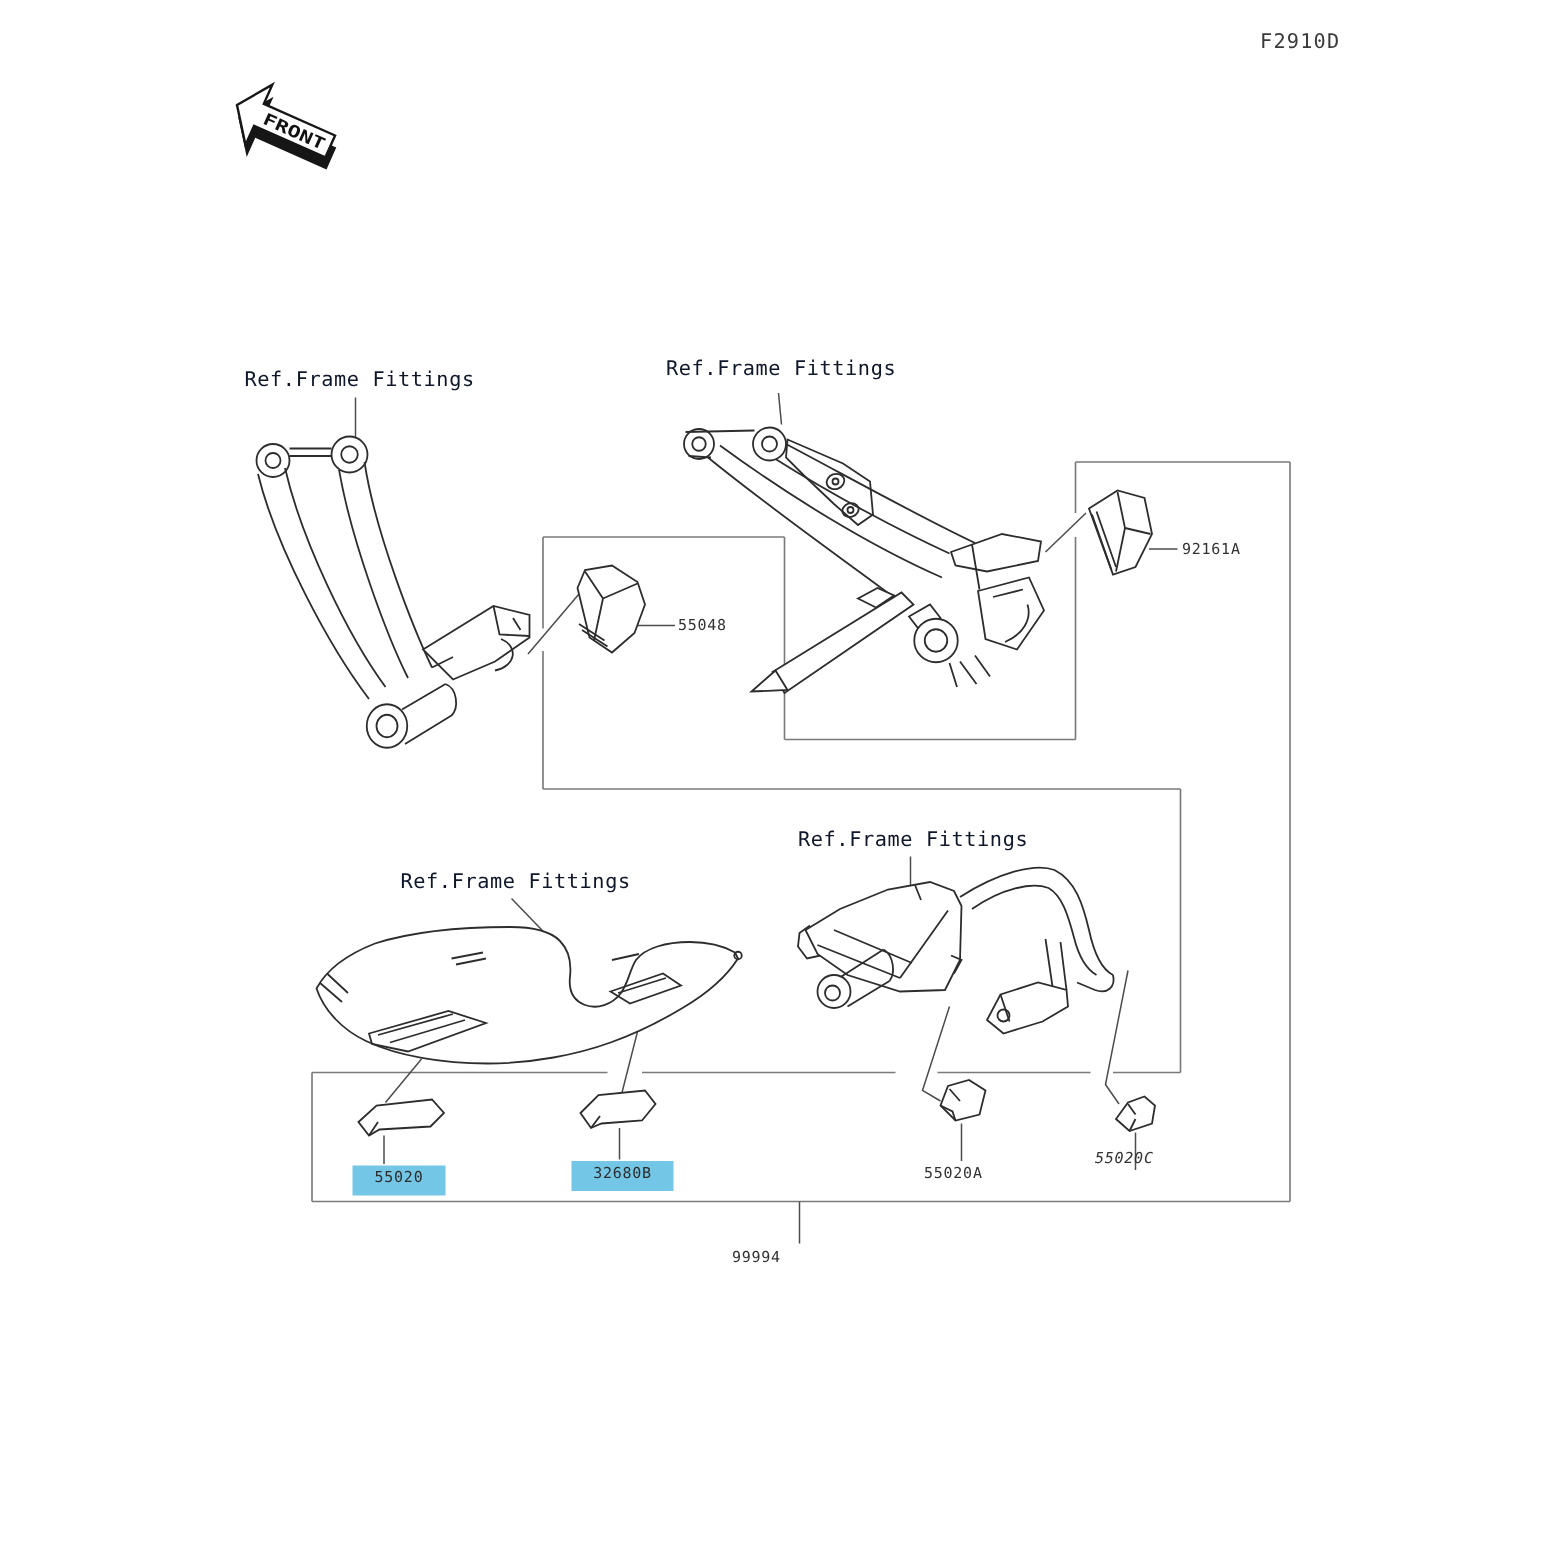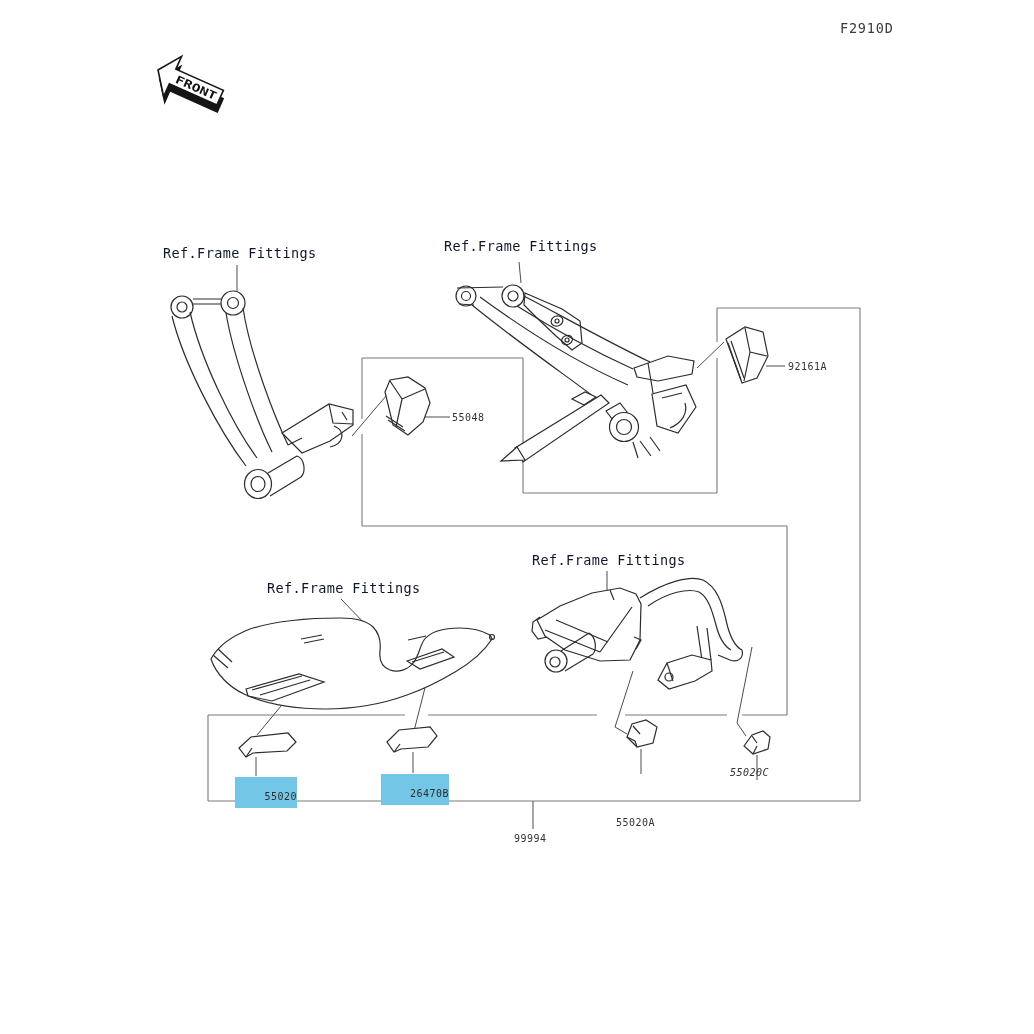--- a/index.html
+++ b/index.html
@@ -10,22 +10,22 @@
   svg.art{position:absolute;left:0;top:0;}
   .lbl{
     position:absolute;color:#0f172a;font-size:13.5px;letter-spacing:.4px;
     white-space:nowrap;line-height:15px;
   }
   .part{
     position:absolute;color:#333333;font-size:10px;letter-spacing:.5px;
     white-space:nowrap;line-height:16px;
   }
   .part.hl{
-    background:#74c6e6;color:#2d2d2d;text-align:right;
-    padding:12px 0 3px;
+    background:#74c6e6;color:#2d2d2d;text-align:center;
+    padding:1px 0 3px;
   }
   .code{position:absolute;color:#3a3a3a;font-size:13.5px;letter-spacing:.8px;text-align:right;}
 </style>
 </head>
 <body>
 
 <div class="canvas">
 
   <svg class="art" width="1034" height="1034" viewBox="0 0 1034 1034">
 
@@ -187,20 +187,20 @@
   <div class="lbl" style="left:267px;top:581px;">Ref.Frame Fittings</div>
 
   <div class="lbl" style="left:532px;top:553px;">Ref.Frame Fittings</div>
 
   <div class="part" style="left:452px;top:410px;">55048</div>
 
   <div class="part" style="left:788px;top:359px;">92161A</div>
 
   <div class="part hl" style="left:235px;top:777px;width:62px;">55020</div>
 
-  <div class="part hl" style="left:381px;top:774px;width:68px;">26470B</div>
-
-  <div class="part" style="left:616px;top:775px;margin-top:40px;">55020A</div>
+  <div class="part hl" style="left:381px;top:774px;width:68px;">32680B</div>
+
+  <div class="part" style="left:616px;top:775px;">55020A</div>
 
   <div class="part" style="left:730px;top:765px;font-style:italic;">55020C</div>
 
-  <div class="part" style="left:514px;top:831px;">99994</div>
+  <div class="part" style="left:488px;top:831px;">99994</div>
 </div>
 
 </body></html>

